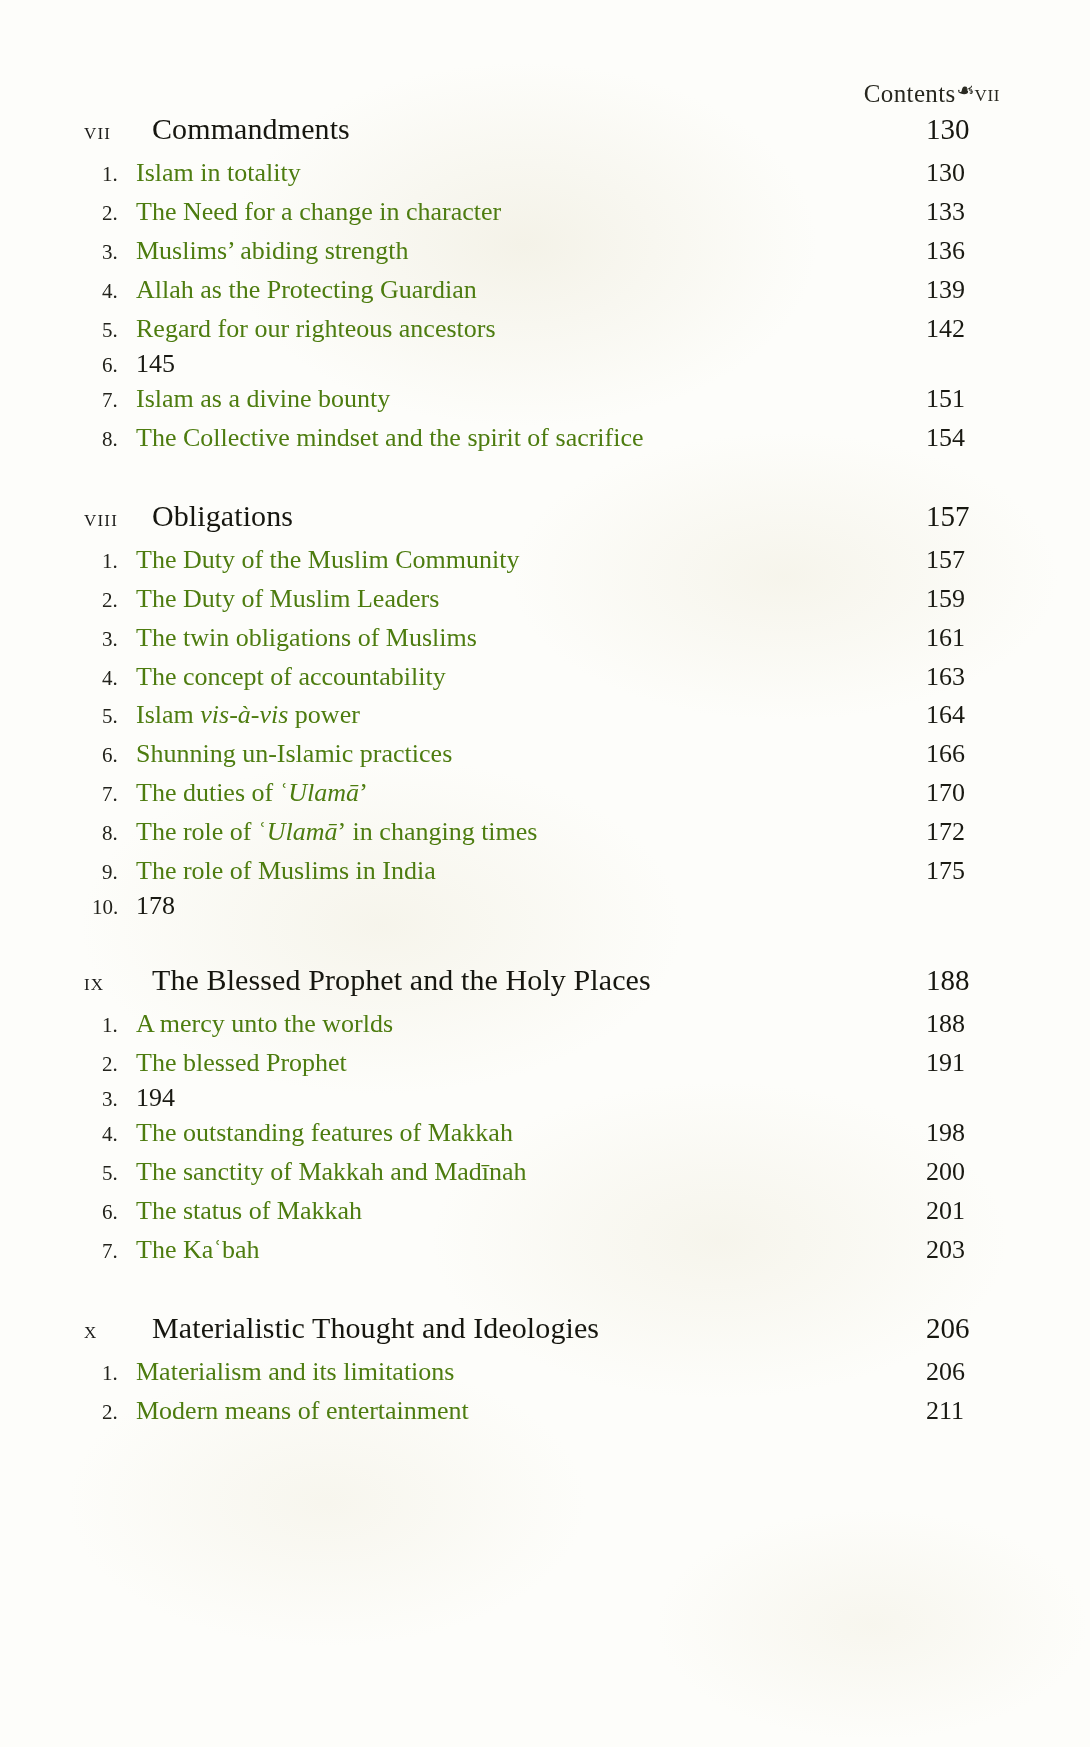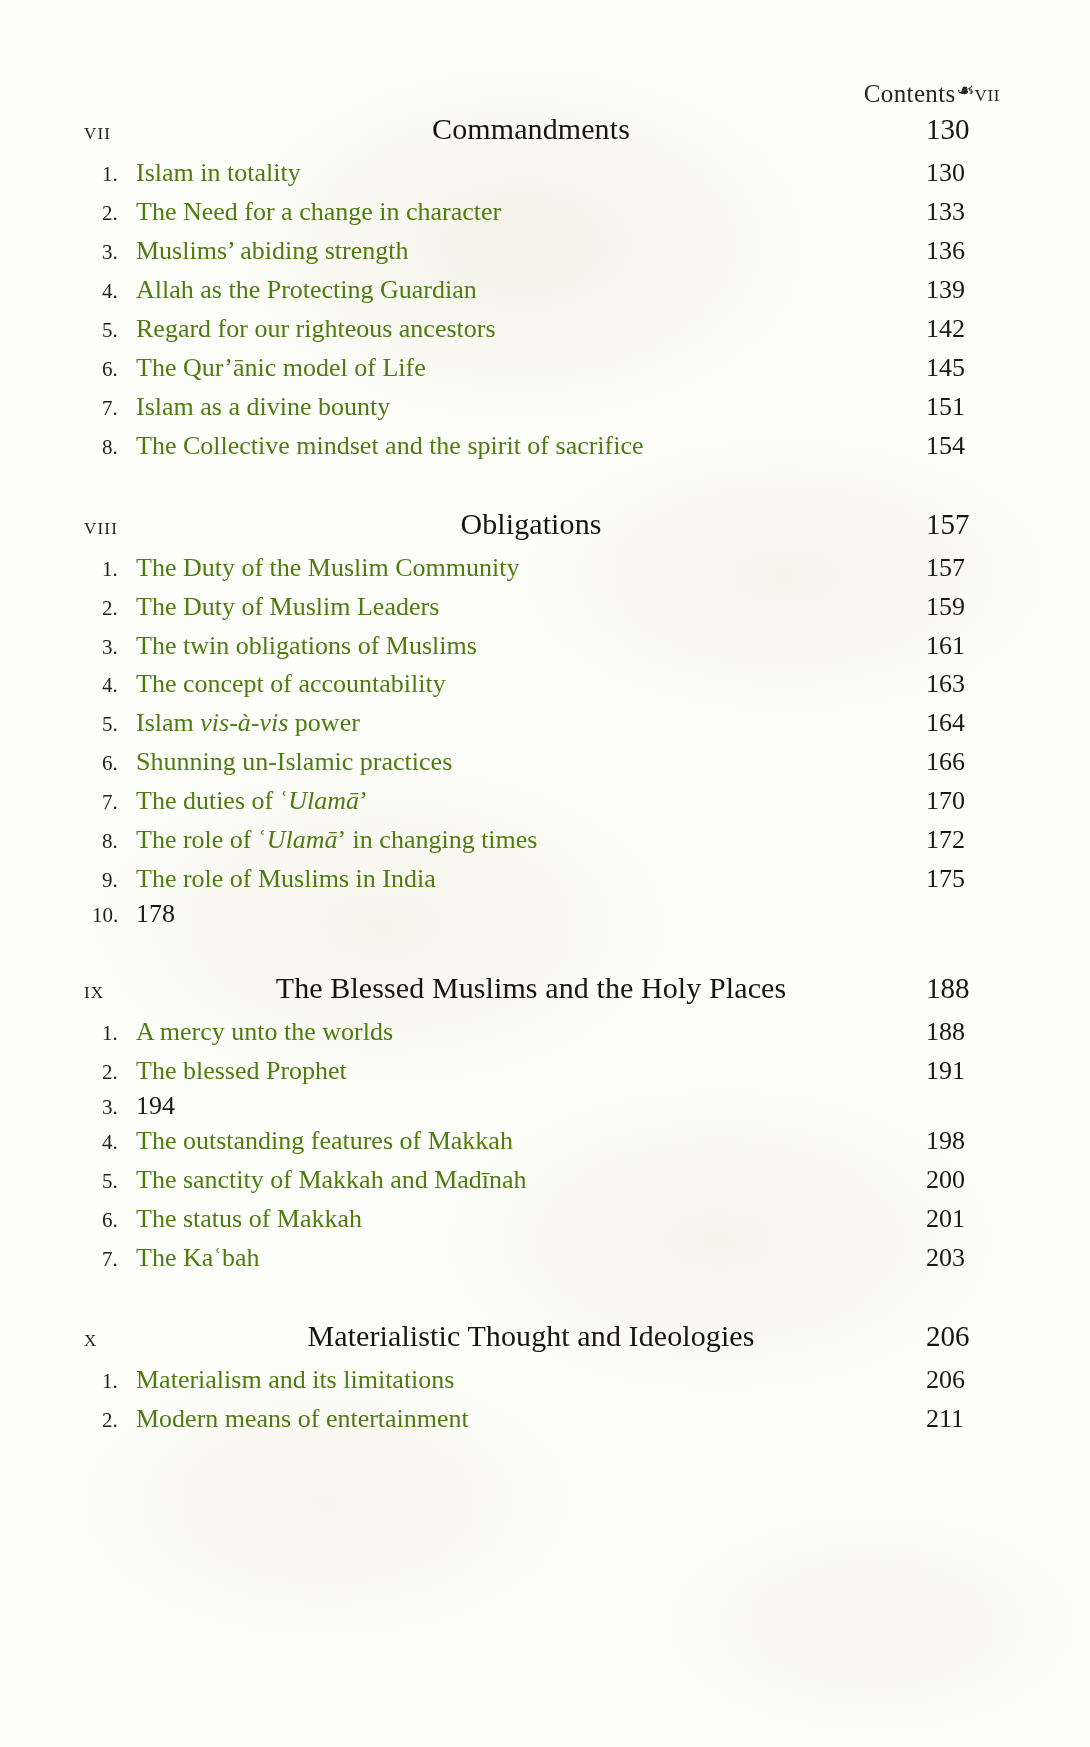--- a/index.html
+++ b/index.html
@@ -90,21 +90,20 @@
     text-transform: lowercase;
     letter-spacing: 1.2px;
     color: #1c1c1a;
   }
   .chapter-row .title {
     flex: 1 1 auto;
     font-size: 30px;
     letter-spacing: .1px;
     color: #16160f;
     padding-right: 16px;
-    text-align: center;
   }
   .chapter-row .page-no {
     flex: 0 0 74px;
     text-align: left;
     font-size: 29px;
     color: #16160f;
   }
 
   
   .entry-row {
@@ -177,21 +176,20 @@
           <span class="label">Allah as the Protecting Guardian</span>
           <span class="page-no">139</span>
         </div>
         <div class="row entry-row">
           <span class="idx">5.</span>
           <span class="label">Regard for our righteous ancestors</span>
           <span class="page-no">142</span>
         </div>
         <div class="row entry-row">
           <span class="idx">6.</span>
-          <span class="label">The Qur’ānic model of Life</span>
           <span class="page-no">145</span>
         </div>
         <div class="row entry-row">
           <span class="idx">7.</span>
           <span class="label">Islam as a divine bounty</span>
           <span class="page-no">151</span>
         </div>
         <div class="row entry-row">
           <span class="idx">8.</span>
           <span class="label">The Collective mindset and the spirit of sacrifice</span>
@@ -250,21 +248,21 @@
           <span class="page-no">175</span>
         </div>
         <div class="row entry-row">
           <span class="idx wide">10.</span>
           <span class="page-no">178</span>
         </div>
       </div>
       <div class="chapter-block">
         <div class="row chapter-row">
           <span class="numeral">IX</span>
-          <span class="title">The Blessed Muslims and the Holy Places</span>
+          <span class="title">The Blessed Prophet and the Holy Places</span>
           <span class="page-no">188</span>
         </div>
         <div class="row entry-row">
           <span class="idx">1.</span>
           <span class="label">A mercy unto the worlds</span>
           <span class="page-no">188</span>
         </div>
         <div class="row entry-row">
           <span class="idx">2.</span>
           <span class="label">The blessed Prophet</span>

